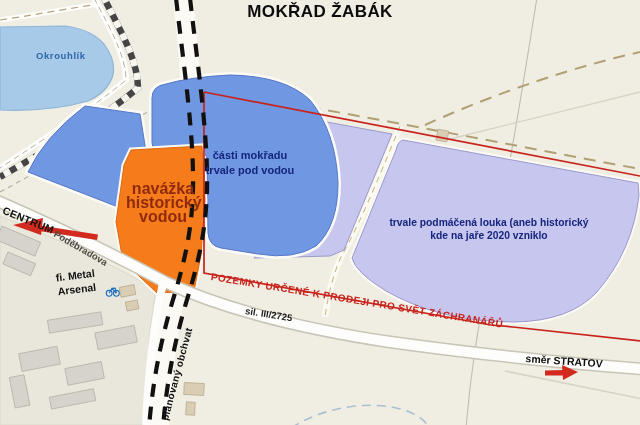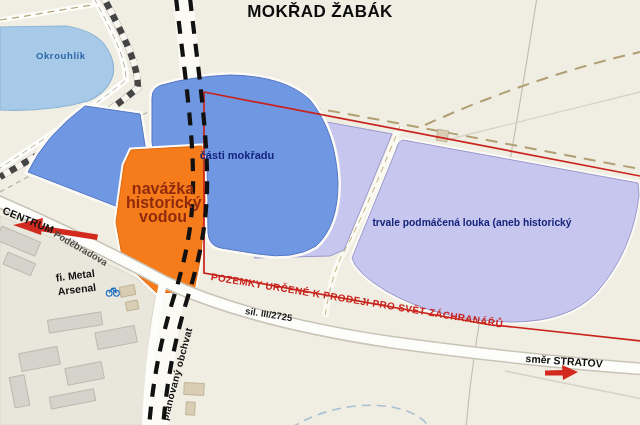--- a/index.html
+++ b/index.html
@@ -6,25 +6,25 @@
   #stage{position:relative;width:640px;height:425px;overflow:hidden;
          font-family:"Liberation Sans",sans-serif;background:#f0eee3;}
   #map-svg{position:absolute;left:0;top:0;width:640px;height:425px;}
   .lbl{position:absolute;white-space:nowrap;line-height:1;}
   .multi{text-align:center;}
   .multi span{display:block;white-space:nowrap;}
   #title{left:0;top:3px;width:640px;text-align:center;font-size:17px;font-weight:bold;
          color:#0c0c0c;letter-spacing:.4px;}
   #lake-label{left:36px;top:51px;font-size:9.5px;font-weight:bold;
          color:#2e66a8;letter-spacing:.6px;}
-  #flooded-label{left:167px;top:148px;width:140px;font-size:11px;font-weight:bold;
+  #flooded-label{left:180px;top:148px;width:140px;font-size:11px;font-weight:bold;
          color:#16257d;line-height:15px;}
   #landfill-label{left:126px;top:182px;width:74px;font-size:16px;font-weight:bold;
          color:#8f2a0d;line-height:14px;}
-  #meadow-label{left:347px;top:216px;width:250px;font-size:10.3px;font-weight:bold;
+  #meadow-label{left:364px;top:216px;width:250px;font-size:10.3px;font-weight:bold;
          color:#16257d;line-height:13.2px;}
   #pozemky-label{left:211px;top:272px;font-size:10px;font-weight:bold;color:#c8231c;
          letter-spacing:.4px;transform:rotate(9.3deg);transform-origin:0 50%;}
   #centrum-label{left:5px;top:205px;font-size:10.5px;font-weight:bold;color:#111;
          transform:rotate(22deg);transform-origin:0 0;letter-spacing:.3px;}
   #podebradova-label{left:57px;top:229px;font-size:9.5px;font-weight:600;color:#4c4a45;
          transform:rotate(30deg);transform-origin:0 0;}
   #silnice-label{left:246px;top:306px;font-size:9.5px;font-weight:bold;color:#1c1c1c;
          transform:rotate(9deg);transform-origin:0 0;}
   #stratov-label{left:526px;top:353px;font-size:10.5px;font-weight:bold;color:#0e0e0e;
@@ -132,30 +132,32 @@
     <path d="M3.2,9.3 L5.8,4.4 L10.4,9.3 M5.8,4.4 L9.2,4.2 L10.4,9.3"></path>
   </g>
 </svg>
 
 <div id="title" class="lbl">MOKŘAD ŽABÁK</div>
 
 <div id="lake-label" class="lbl">Okrouhlík</div>
 
 <div id="flooded-label" class="lbl multi">
   <span>části mokřadu</span>
+  <span>trvale pod vodou</span>
 </div>
 
 <div id="landfill-label" class="lbl multi">
   <span>navážka</span>
   <span>historický</span>
   <span>vodou</span>
 </div>
 
 <div id="meadow-label" class="lbl multi">
   <span>trvale podmáčená louka (aneb historický</span>
+  <span>kde na jaře 2020 vzniklo</span>
 </div>
 
 <div id="pozemky-label" class="lbl">POZEMKY URČENÉ K PRODEJI PRO SVĚT ZÁCHRANÁŘŮ</div>
 
 <div id="centrum-label" class="lbl">CENTRUM</div>
 <div id="podebradova-label" class="lbl">Poděbradova</div>
 <div id="silnice-label" class="lbl">sil. III/2725</div>
 <div id="stratov-label" class="lbl">směr STRATOV</div>
 <div id="obchvat-label" class="lbl">plánovaný obchvat</div>
 

